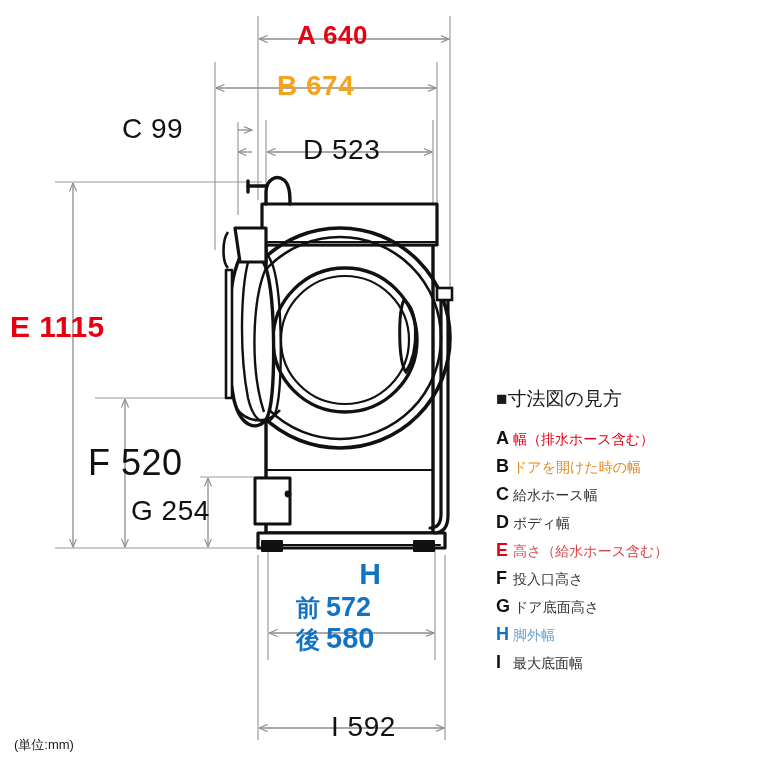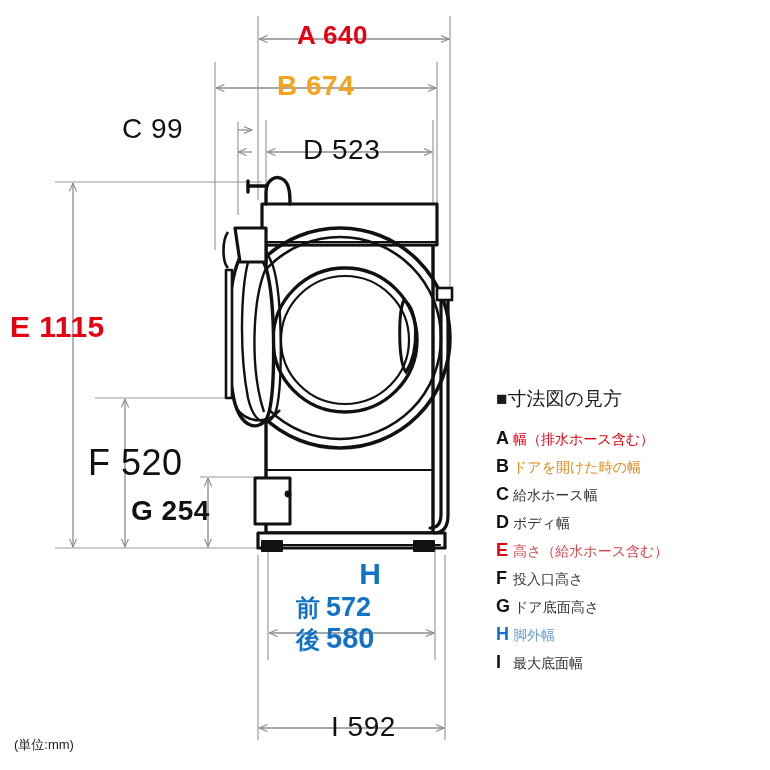--- a/index.html
+++ b/index.html
@@ -161,21 +161,21 @@
   <div class="dimtext" style="left:277px;top:70px;font-size:28px;color:#f5a21c;">B 674</div>
 
   <div class="dimtext plain" style="left:122px;top:113px;font-size:28px;color:#111111;">C 99</div>
 
   <div class="dimtext plain" style="left:303px;top:134px;font-size:28px;color:#111111;">D 523</div>
 
   <div class="dimtext" style="left:10px;top:310px;font-size:30px;color:#e60012;">E 1115</div>
 
   <div class="dimtext plain" style="left:88px;top:434px;font-size:36px;color:#111111;margin-top:8px;">F 520</div>
 
-  <div class="dimtext plain" style="left:131px;top:495px;font-size:28px;color:#111111;font-weight:bold;">G 254</div>
+  <div class="dimtext plain" style="left:131px;top:495px;font-size:28px;color:#111111;">G 254</div>
 
   <div style="position:absolute;left:296px;top:558px;color:#1273c4;">
     <div style="font-size:30px;font-weight:bold;text-align:center;width:120px;margin-left:14px;line-height:1.05;">H</div>
     <div style="display:flex;align-items:baseline;white-space:nowrap;margin-top:2px;">
       <span style="font-size:24px;font-weight:bold;margin-right:6px;">前</span>
       <span style="font-size:27px;font-weight:bold;">572</span>
     </div>
     <div style="display:flex;align-items:baseline;white-space:nowrap;margin-top:-2px;">
       <span style="font-size:24px;font-weight:bold;margin-right:6px;">後</span>
       <span style="font-size:29px;font-weight:bold;">580</span>

